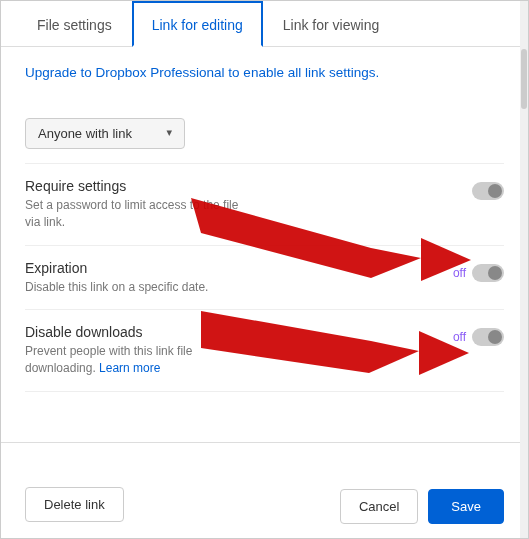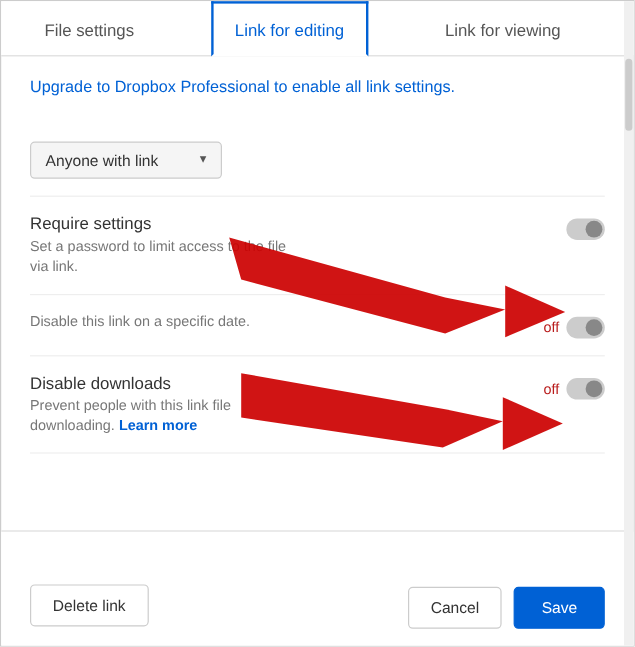--- a/index.html
+++ b/index.html
@@ -20,21 +20,20 @@
       flex-direction: column;
       position: relative;
     }
 
     
     .tabs {
       display: flex;
       border-bottom: 1px solid #ddd;
       padding: 0 16px;
       background: #fff;
-      gap: 44px;
     }
 
     .tab {
       padding: 14px 18px 12px;
       font-size: 14px;
       color: #555;
       cursor: pointer;
       border: 2px solid transparent;
       border-bottom: none;
       margin-bottom: -1px;
@@ -91,21 +90,20 @@
 
     .setting-desc {
       font-size: 12px;
       color: #777;
       line-height: 1.4;
     }
 
     .setting-desc a {
       color: #0061d5;
       text-decoration: none;
-      font-weight: bold;
     }
 
     .setting-control {
       display: flex;
       align-items: center;
       gap: 8px;
       margin-top: 4px;
     }
 
     
@@ -131,21 +129,21 @@
 
     
     .toggle-wrapper {
       display: flex;
       align-items: center;
       gap: 6px;
     }
 
     .toggle-label-off {
       font-size: 12px;
-      color: #b91c1c;
+      color: #8b5cf6;
     }
 
     .toggle {
       width: 32px;
       height: 18px;
       background: #ccc;
       border-radius: 9px;
       position: relative;
       cursor: pointer;
       flex-shrink: 0;
@@ -270,20 +268,21 @@
       </div>
       <div class="setting-control">
         <div class="toggle-wrapper">
           <div class="toggle"></div>
         </div>
       </div>
     </div>
 
     <div class="setting-row">
       <div class="setting-info">
+        <div class="setting-label">Expiration</div>
         <div class="setting-desc">Disable this link on a specific date.</div>
       </div>
       <div class="setting-control">
         <div class="toggle-wrapper">
           <span class="toggle-label-off">off</span>
           <div class="toggle"></div>
         </div>
       </div>
     </div>
 

